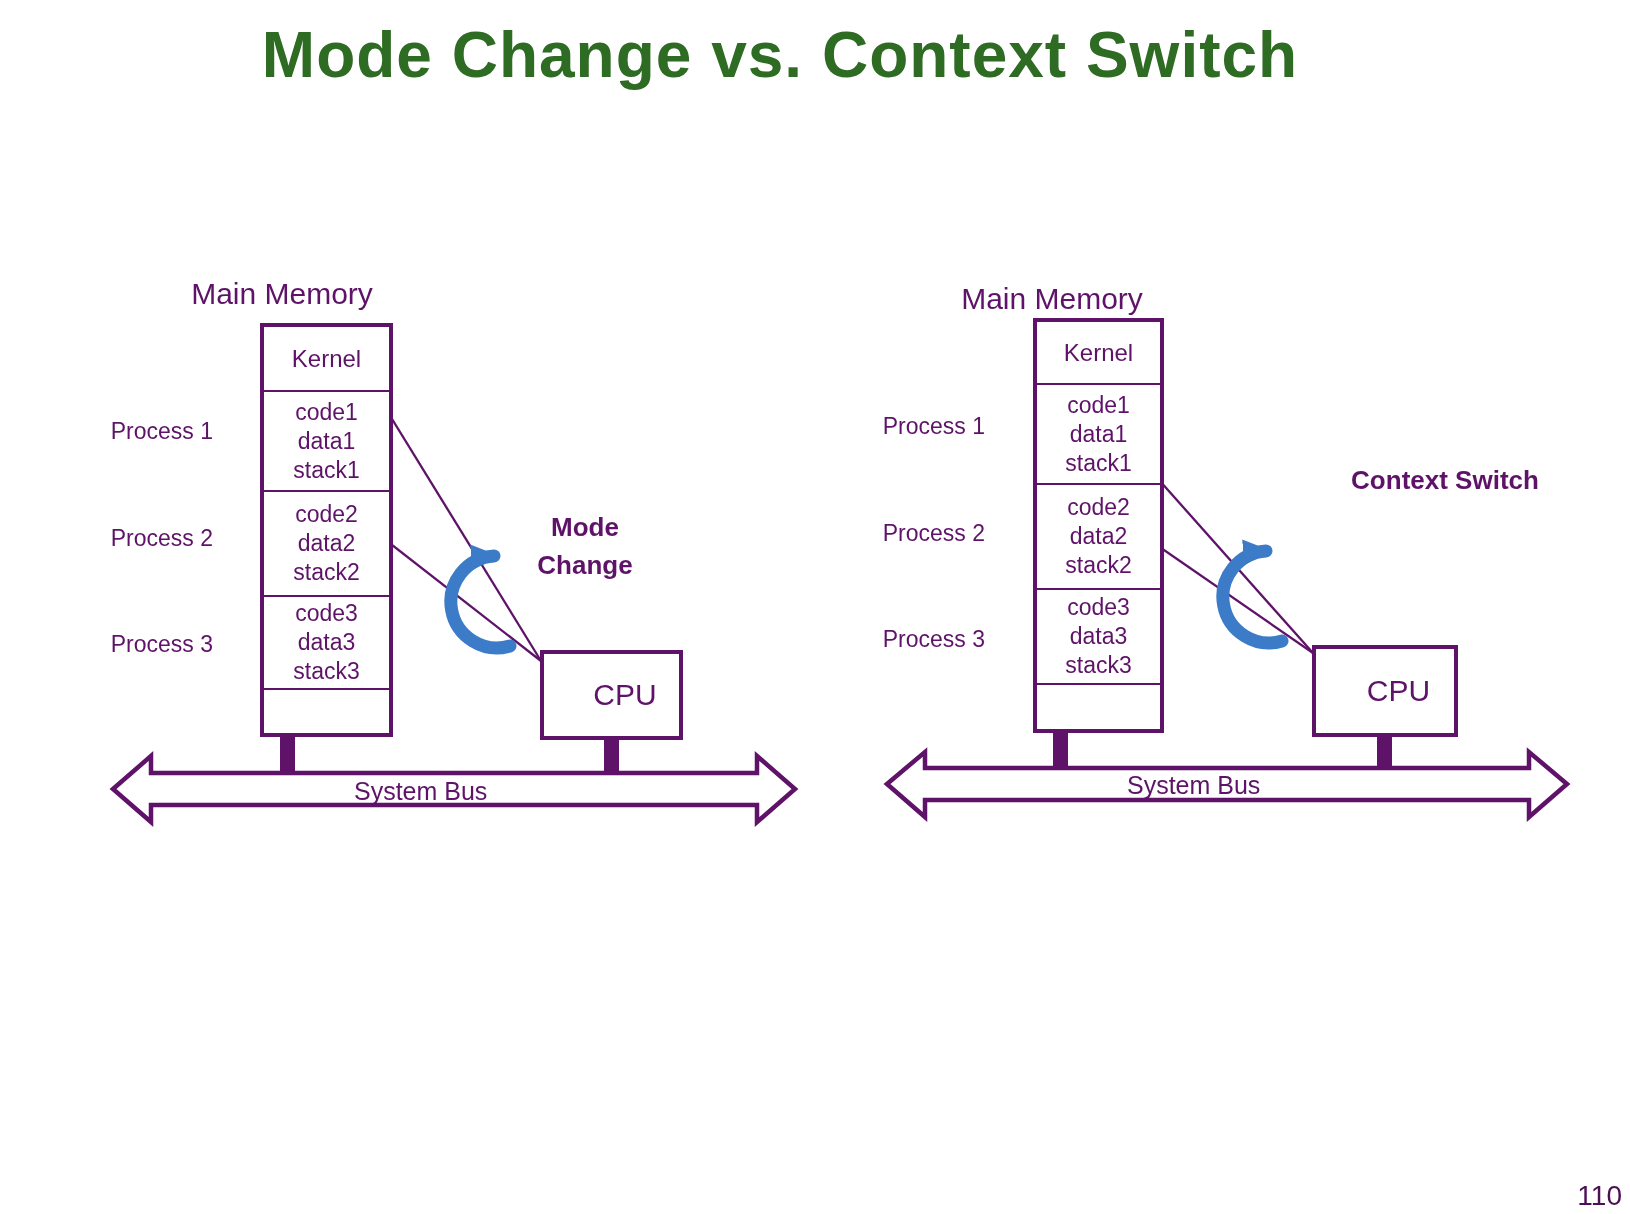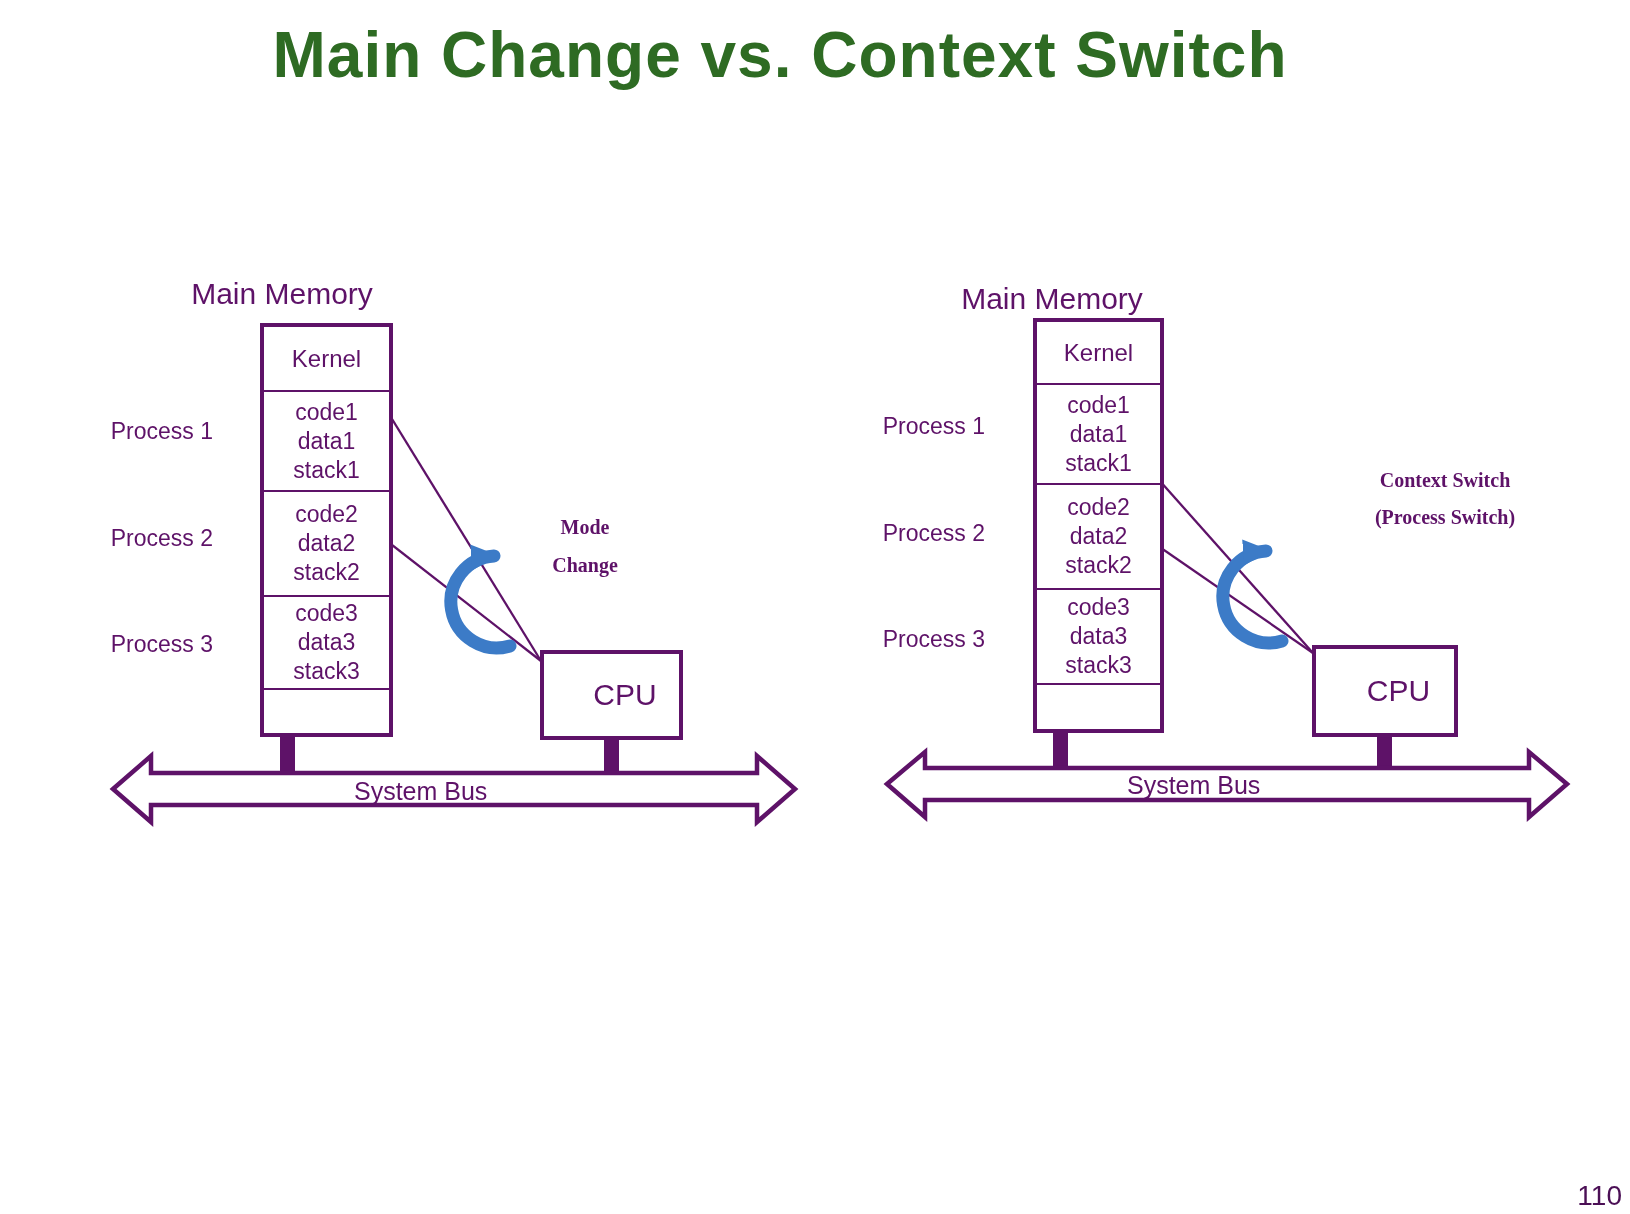--- a/index.html
+++ b/index.html
@@ -35,35 +35,35 @@
     position:absolute;text-align:right;color:var(--purple);
     font-size:23px;z-index:10;
   }
   .cpubox{
     position:absolute;border:4px solid var(--purple);background:#fff;
     display:flex;align-items:center;justify-content:center;
     color:var(--purple);font-size:30px;z-index:8;box-sizing:border-box;padding-left:27px;
   }
   .caption{
     position:absolute;text-align:center;color:var(--purple);
-    font-weight:bold;font-size:20px;line-height:38px;z-index:10;font-family:Liberation Serif, serif;
+    font-weight:bold;font-size:26px;line-height:38px;z-index:10;
   }
   .buslabel{
     position:absolute;width:200px;color:var(--purple);
     font-size:25px;z-index:10;
   }
   .page{
     position:absolute;top:1180px;right:8px;color:#4B0F55;
     font-size:28px;z-index:10;
   }
 </style>
 </head>
 <body>
 
-<div class="title">Main Change vs. Context Switch</div>
+<div class="title">Mode Change vs. Context Switch</div>
 
 <svg class="overlay" width="1630" height="1214" viewBox="0 0 1630 1214">
   <defs>
     <marker id="pArrow" markerUnits="userSpaceOnUse" markerWidth="20" markerHeight="16" refX="19" refY="8" orient="auto">
       <path d="M0,0 L20,8 L0,16 z" fill="#5E1268"></path>
     </marker>
     <marker id="bArrow" markerUnits="userSpaceOnUse" markerWidth="28" markerHeight="26" refX="23" refY="13" orient="auto">
       <path d="M0,0 L28,13 L0,26 z" fill="#3C7BC7"></path>
     </marker>
   </defs>
@@ -152,18 +152,17 @@
 <div class="plabel" style="left:830px;top:413px;width:155px;">Process 1</div>
 <div class="plabel" style="left:830px;top:520px;width:155px;">Process 2</div>
 <div class="plabel" style="left:830px;top:626px;width:155px;">Process 3</div>
 
 <div class="cpubox" style="left:1312px;top:645px;width:146px;height:92px;">
   <span>CPU</span>
 </div>
 
 <div class="caption" style="left:1295px;top:462px;width:300px;line-height:37px;">
   <div>Context Switch</div>
-  <div>(Process Switch)</div>
 </div>
 
 <div class="buslabel" style="left:1127px;top:771px;">System Bus</div>
 
 <div class="page">110</div>
 
 </body></html>

